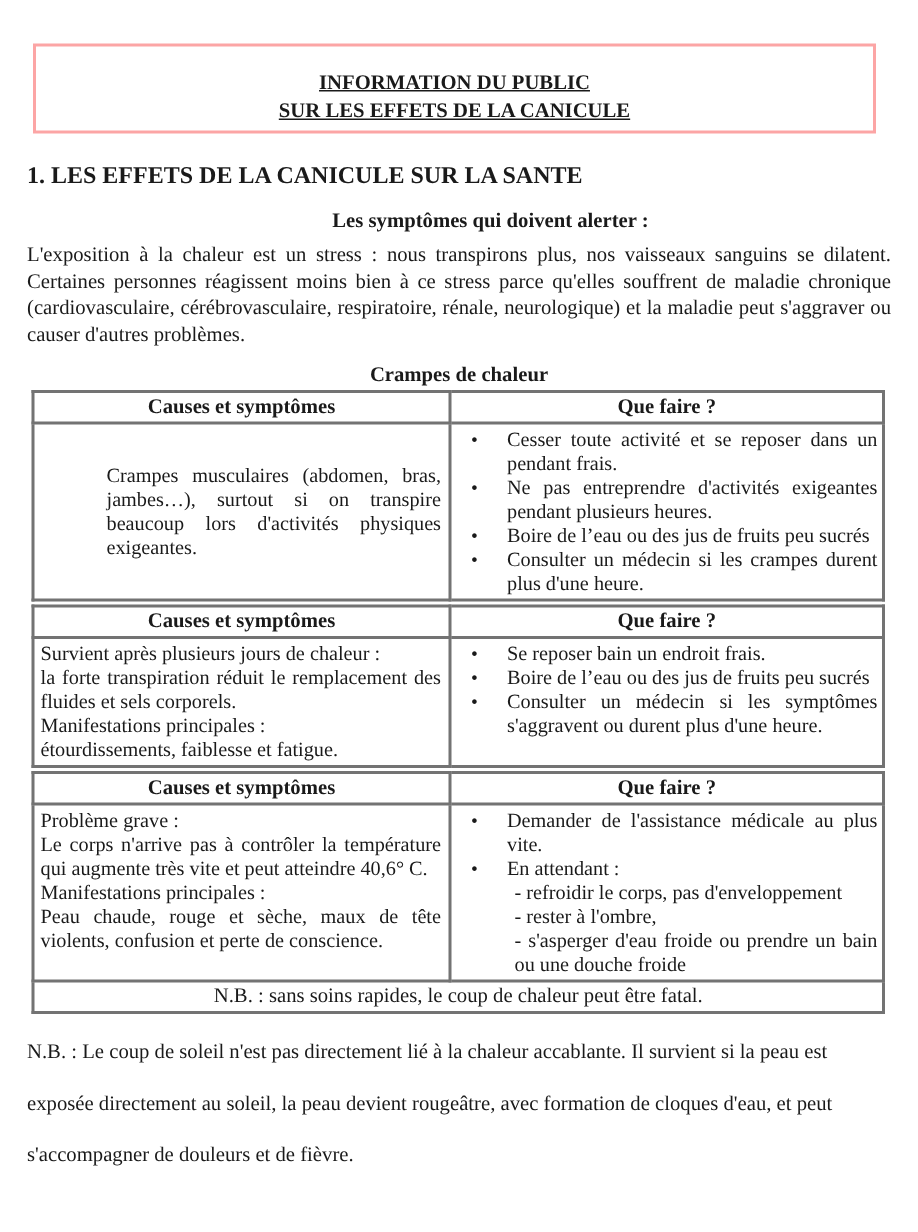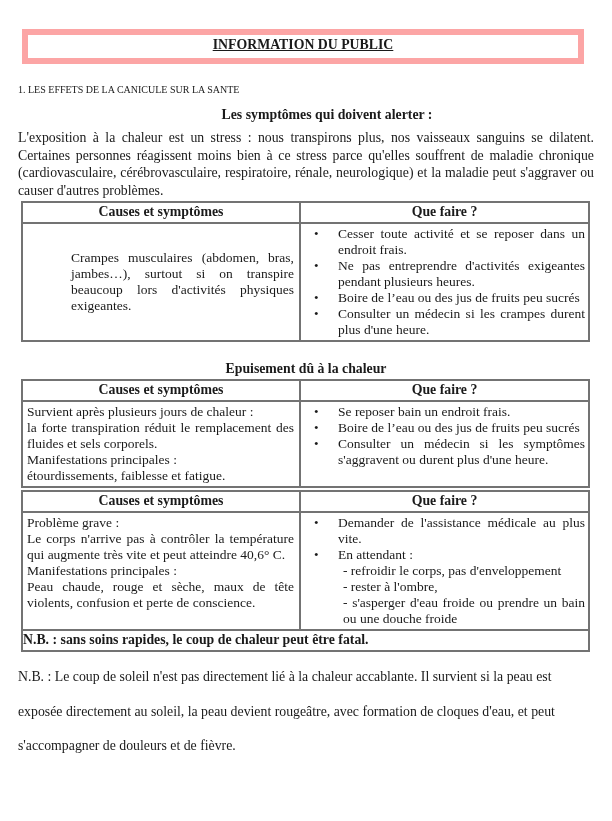--- a/index.html
+++ b/index.html
@@ -8,34 +8,34 @@
     width:612px;height:821px;
     background:#ffffff;
     color:#1a1a1a;
     font-family:"Liberation Serif","DejaVu Serif",serif;
     font-size:13.8px;
     overflow:hidden;
     box-sizing:border-box;
   }
   .title-box{
     margin:29px 28px 0 22px;
-    border:6px solid #fca5a5;
-    text-align:center;
-    font-weight:bold;
-    padding:0 0 4px;
+    border:2px solid #fca5a5;
+    text-align:center;
+    font-weight:bold;
+    padding:14px 0 4px;
   }
   .title-box .tline{
     text-decoration:underline;
     line-height:19px;
     font-size:13.8px;
   }
   .section-heading{
     margin:20px 18px 0 18px;
-    font-weight:normal;
-    font-size:10px;
+    font-weight:bold;
+    font-size:16px;
   }
   .subheading{
     margin:12px 0 0 0;
     text-align:center;
     font-weight:bold;
     font-size:13.8px;
     padding-left:42px;
   }
   .intro{
     margin:6px 18px 0 18px;
@@ -88,70 +88,72 @@
   }
   ul.acts .blt{
     position:absolute;left:13px;top:0;
     font-size:13px;
   }
   .subline{
     padding-left:42px;
     text-align:justify;
   }
   td.tbl-footer{
-    font-weight:bold;
+    font-weight:normal;
+    text-align:center;
     padding:1px 0 2px;
     font-size:13.8px;
     margin-top:42px;
   }
   .footnote{
     margin:8px 20px 0 18px;
     line-height:34.5px;
   }
 </style>
 </head>
 <body>
 
 <div class="page">
 
   <div class="title-box">
     <div class="tline">INFORMATION DU PUBLIC</div>
+    <div class="tline">SUR LES EFFETS DE LA CANICULE</div>
   </div>
 
   <div class="section-heading">1. LES EFFETS DE LA CANICULE SUR LA SANTE</div>
 
   <div class="subheading">Les symptômes qui doivent alerter :</div>
 
   <p class="intro">L'exposition à la chaleur est un stress : nous transpirons plus, nos vaisseaux sanguins se dilatent. Certaines personnes réagissent moins bien à ce stress parce qu'elles souffrent de maladie chronique (cardiovasculaire, cérébrovasculaire, respiratoire, rénale, neurologique) et la maladie peut s'aggraver ou causer d'autres problèmes.</p>
 
+  <div class="tbl-title">Crampes de chaleur</div>
   <table class="info">
     <thead>
       <tr>
         <th class="col-causes">Causes et symptômes</th>
         <th class="col-actions">Que faire ?</th>
       </tr>
     </thead>
     <tbody>
       <tr>
         <td class="causes vmid">
           <p class="cause">Crampes musculaires (abdomen, bras, jambes…), surtout si on transpire beaucoup lors d'activités physiques exigeantes.</p>
         </td>
         <td class="actions">
           <ul class="acts">
-            <li><span class="blt">•</span><span>Cesser toute activité et se reposer dans un endroit frais.</span></li>
+            <li><span class="blt">•</span><span>Cesser toute activité et se reposer dans un pendant frais.</span></li>
             <li><span class="blt">•</span><span>Ne pas entreprendre d'activités exigeantes pendant plusieurs heures.</span></li>
             <li><span class="blt">•</span><span>Boire de l’eau ou des jus de fruits peu sucrés</span></li>
             <li><span class="blt">•</span><span>Consulter un médecin si les crampes durent plus d'une heure.</span></li>
           </ul>
         </td>
       </tr>
     </tbody>
   </table>
 
-  <div class="tbl-title gap2">Epuisement dû à la chaleur</div>
   <table class="info">
     <thead>
       <tr>
         <th class="col-causes">Causes et symptômes</th>
         <th class="col-actions">Que faire ?</th>
       </tr>
     </thead>
     <tbody>
       <tr>
         <td class="causes">

